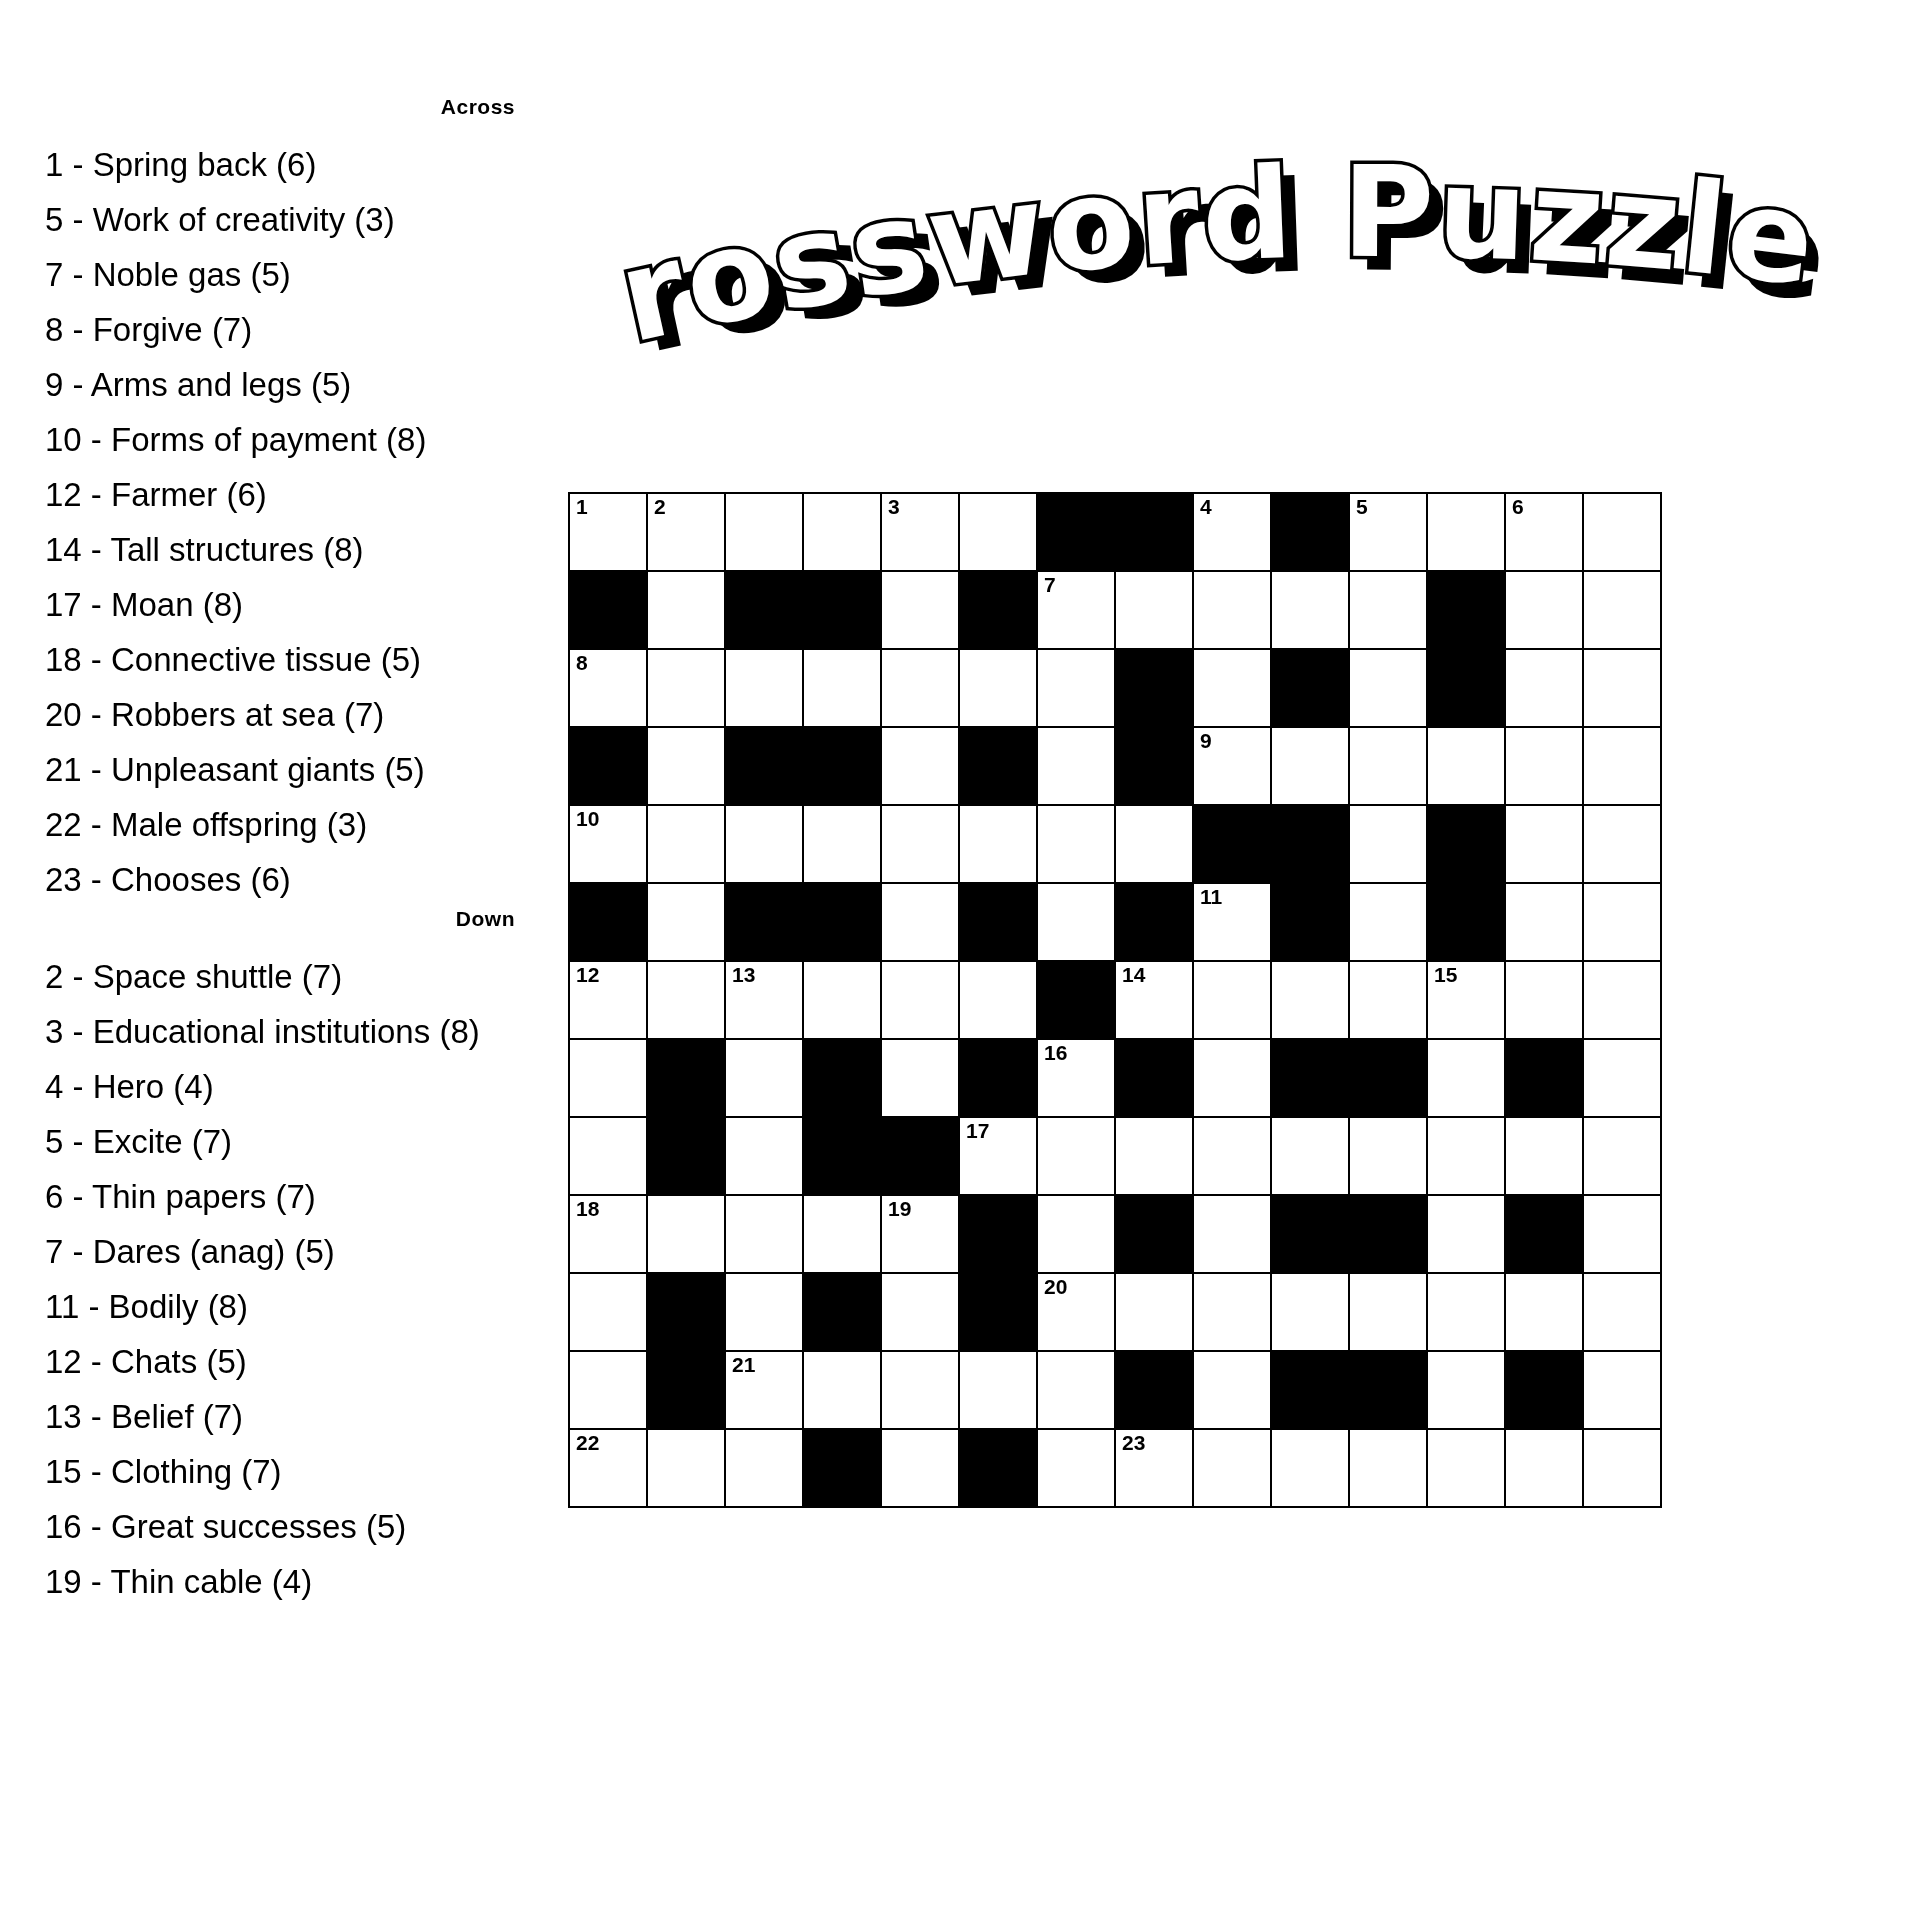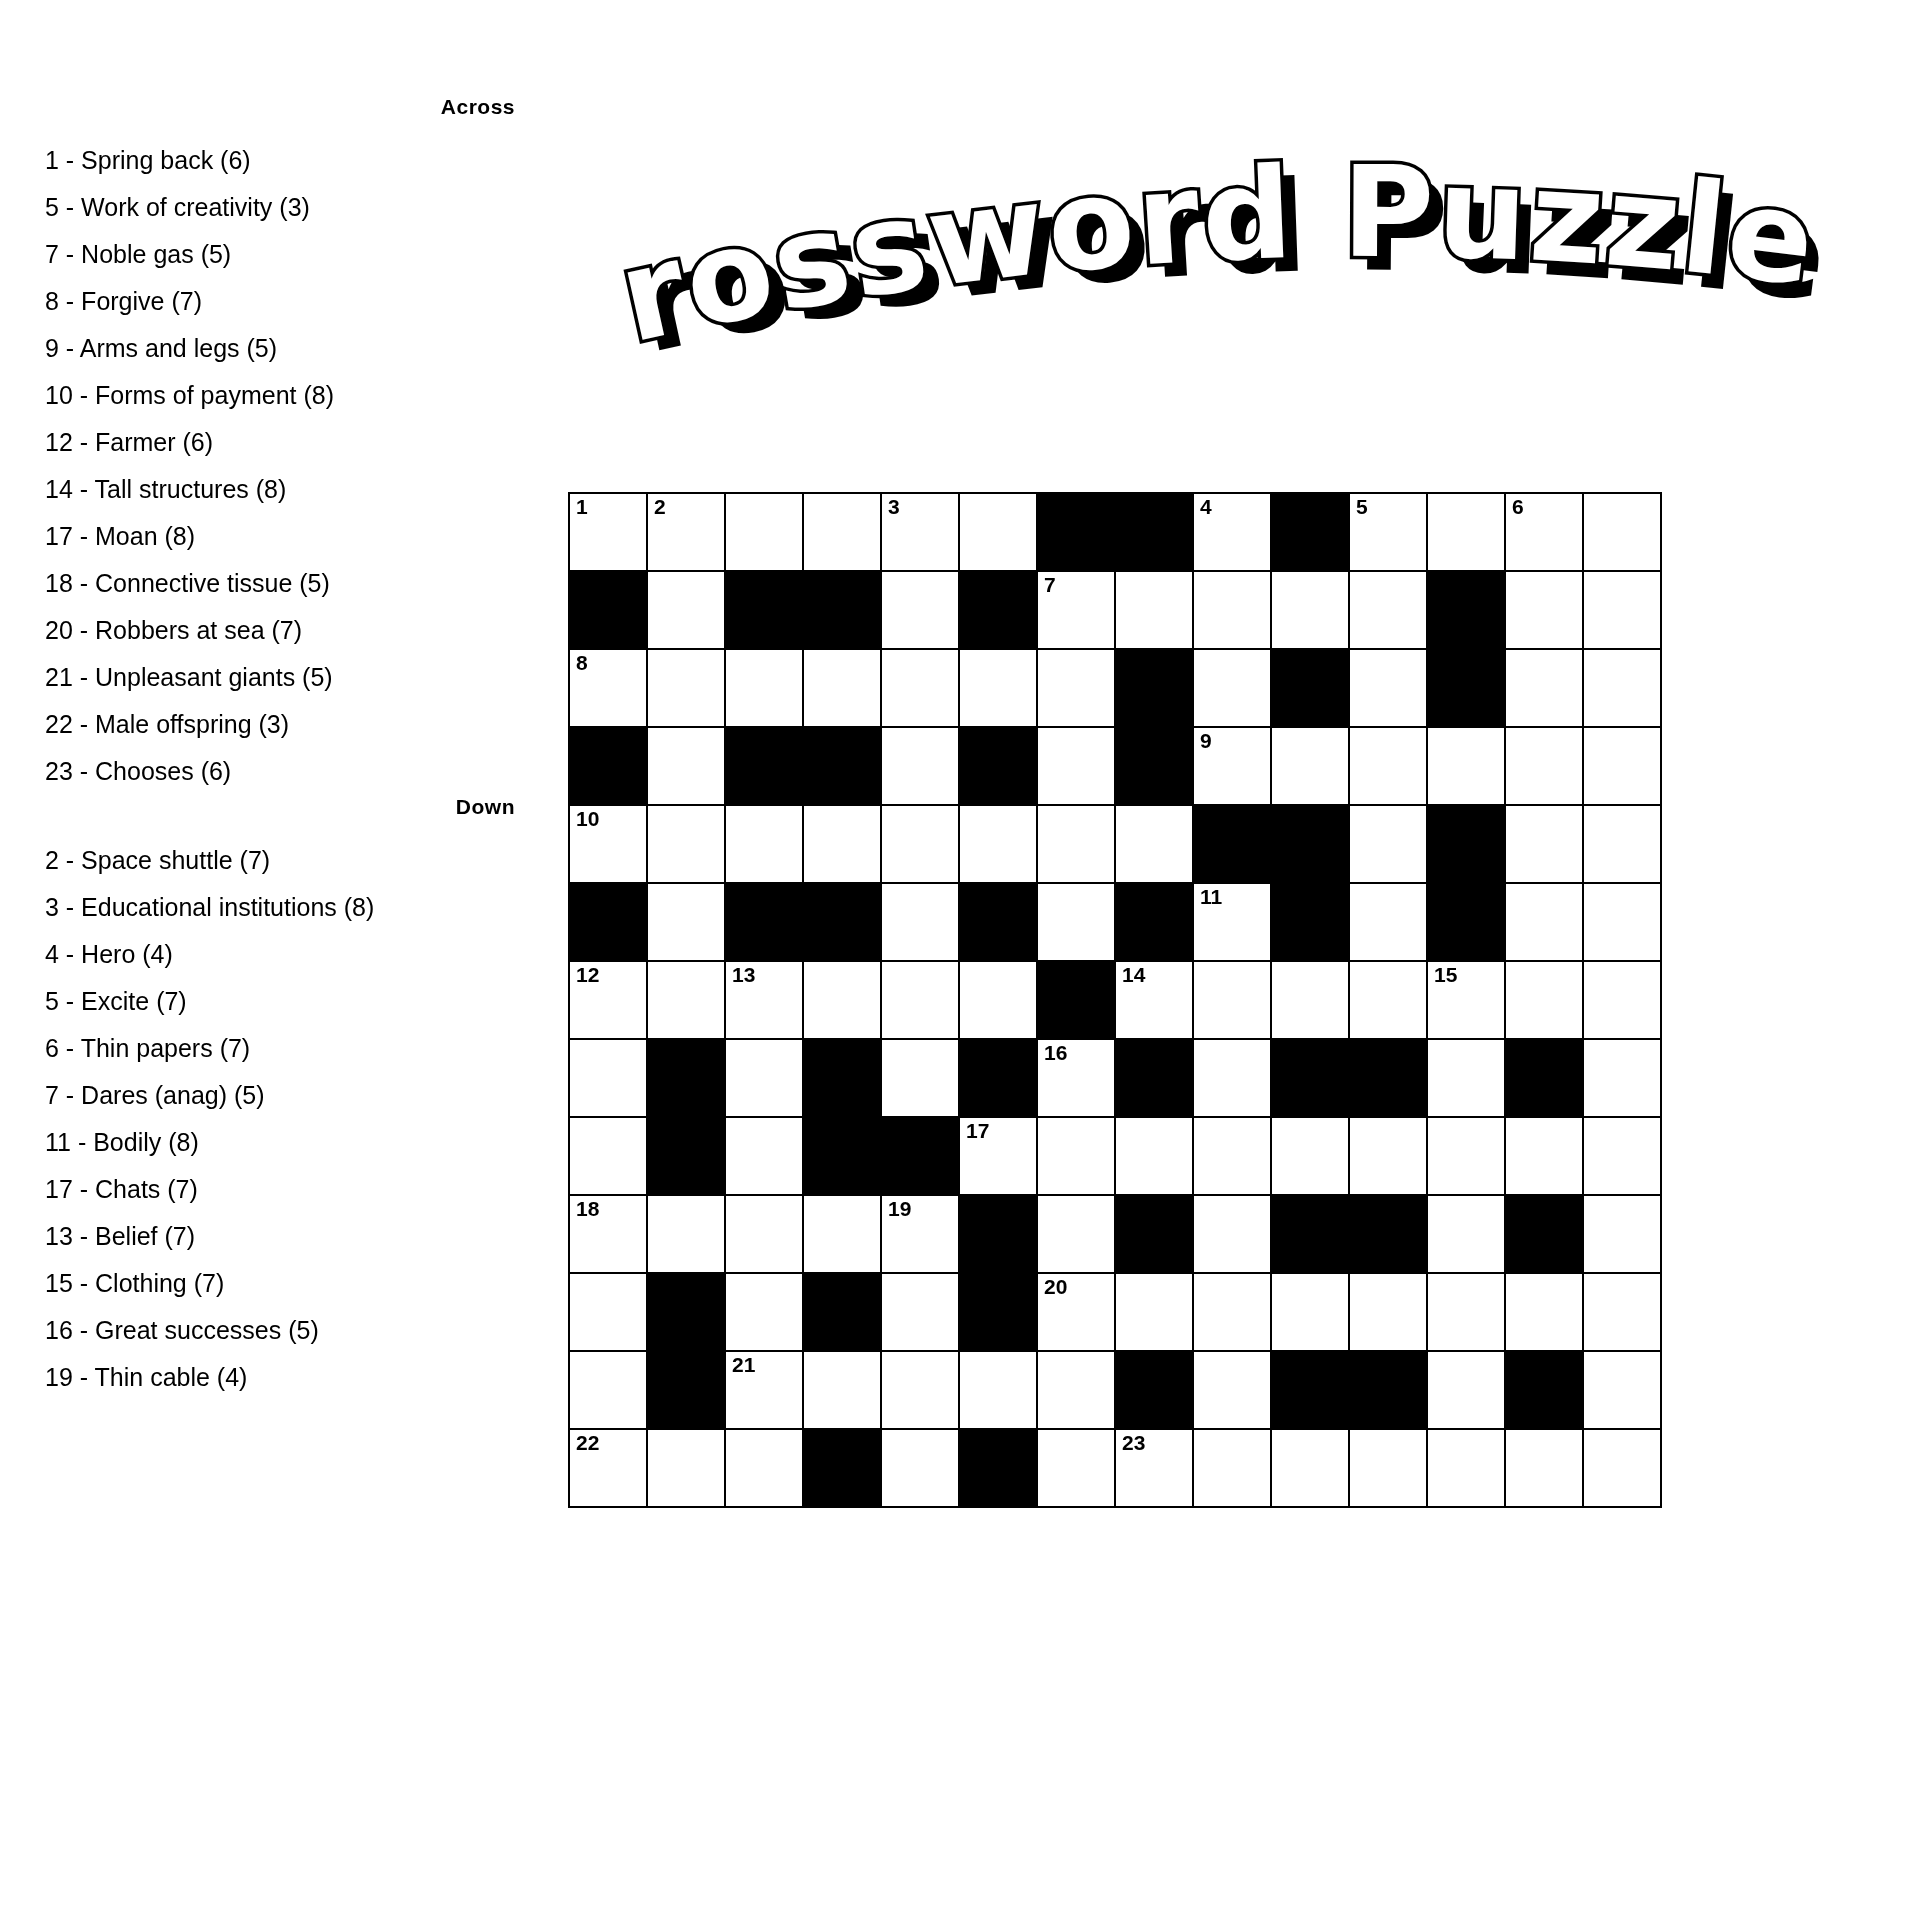--- a/index.html
+++ b/index.html
@@ -30,21 +30,21 @@
     letter-spacing: 0.5px;
     text-align: right;
   }
   #across-heading { margin-left: 78px; }
   .clue-list {
     list-style: none;
     margin: 0;
     padding: 0;
   }
   .clue-item {
-    font-size: 25px;
+    font-size: 33px;
     line-height: 1.0;
     padding: 11px 0;
     white-space: nowrap;
   }
   #down-block { }
 
   
   #puzzle-title {
     position: absolute;
     left: 600px;
@@ -120,21 +120,21 @@
   <div id="down-block">
     <h2 class="clue-heading">Down</h2>
     <ul class="clue-list" id="down-list">
         <li class="clue-item">2 - Space shuttle (7)</li>
         <li class="clue-item">3 - Educational institutions (8)</li>
         <li class="clue-item">4 - Hero (4)</li>
         <li class="clue-item">5 - Excite (7)</li>
         <li class="clue-item">6 - Thin papers (7)</li>
         <li class="clue-item">7 - Dares (anag) (5)</li>
         <li class="clue-item">11 - Bodily (8)</li>
-        <li class="clue-item">17 - Chats (7)</li>
+        <li class="clue-item">12 - Chats (5)</li>
         <li class="clue-item">13 - Belief (7)</li>
         <li class="clue-item">15 - Clothing (7)</li>
         <li class="clue-item">16 - Great successes (5)</li>
         <li class="clue-item">19 - Thin cable (4)</li>
       </ul>
   </div>
 
 </div>
 
 <div id="puzzle-title">

